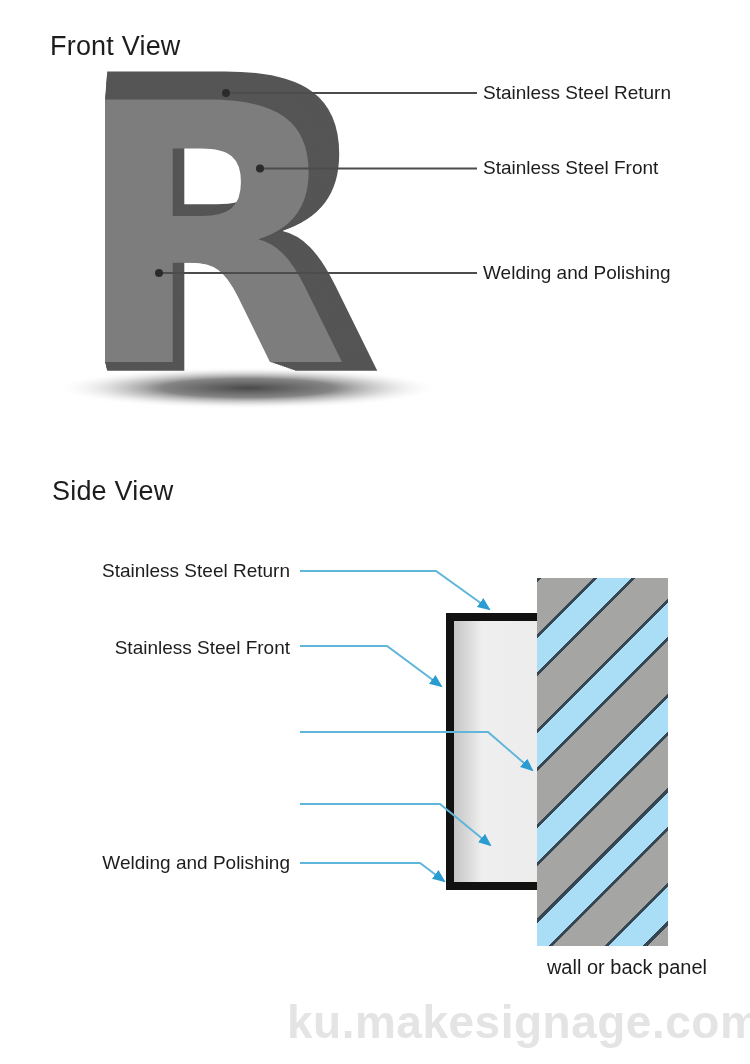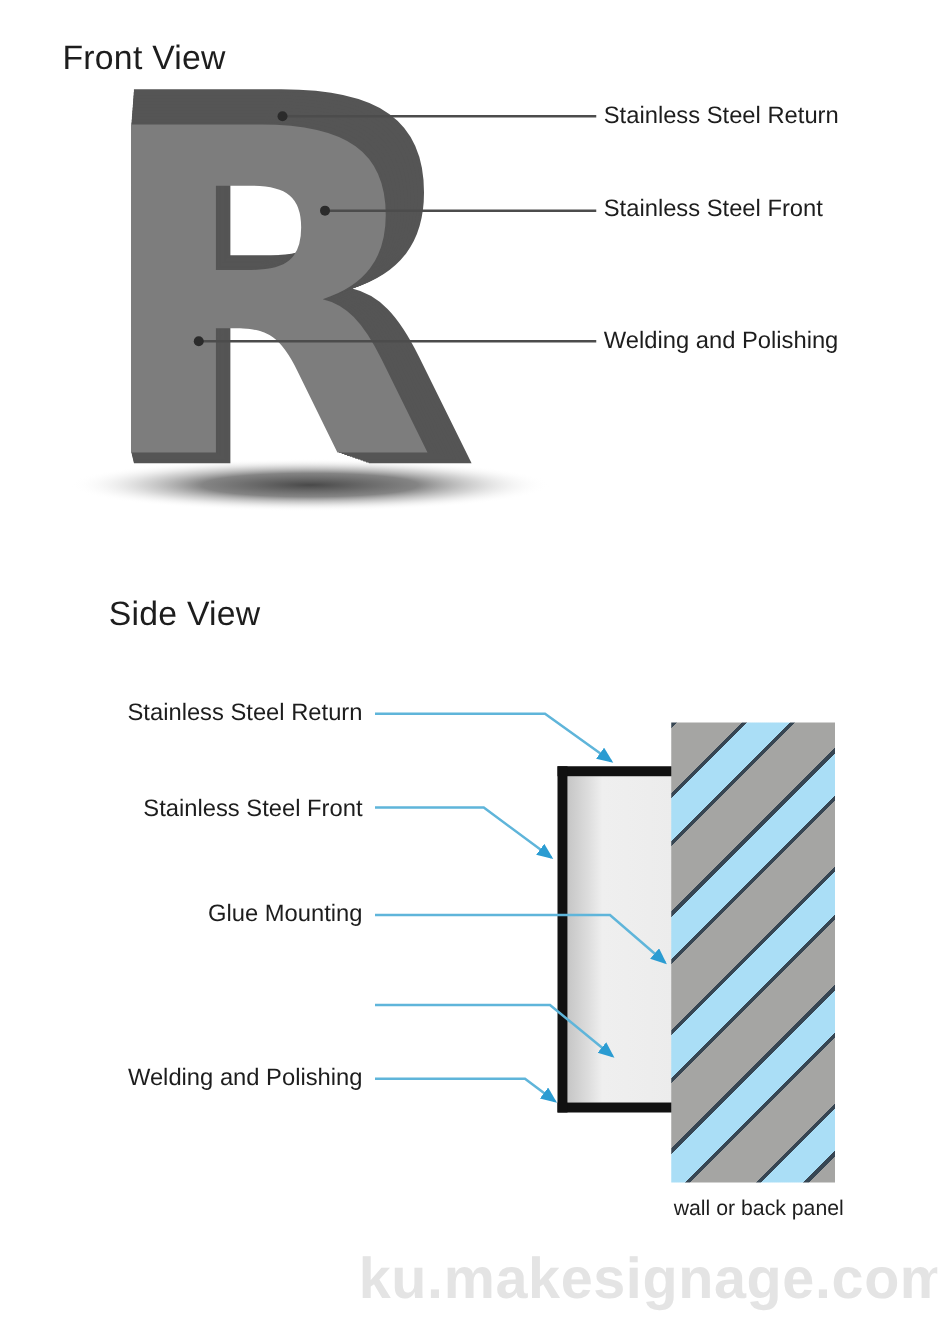--- a/index.html
+++ b/index.html
@@ -21,21 +21,21 @@
   html,body{margin:0;padding:0;background:#fff;}
   .page{
     position:relative;width:750px;height:1064px;background:#fff;overflow:hidden;
     font-family:"Liberation Sans", sans-serif;color:var(--text);
   }
   .section-title{
     position:absolute;font-size:27px;line-height:30px;letter-spacing:0.2px;
     color:var(--text);white-space:nowrap;
   }
   #front-title{left:50px;top:31px;}
-  #side-title{left:52px;top:476px;margin-left:35px;}
+  #side-title{left:52px;top:476px;}
   .front-art,.side-overlay{position:absolute;left:0;top:0;}
   .side-overlay{pointer-events:none;z-index:10;}
   .front-label{
     position:absolute;left:483px;font-size:19px;line-height:20px;white-space:nowrap;
   }
   .side-label{
     position:absolute;left:0;width:290px;text-align:right;
     font-size:19px;line-height:20px;white-space:nowrap;
   }
   .channel{
@@ -46,22 +46,22 @@
   }
   .wall{
     position:absolute;left:537px;top:578px;width:131px;height:368px;z-index:2;
     background:repeating-linear-gradient(135deg,
       var(--wall-stripe-edge) 0px,var(--wall-stripe-edge) 3px,
       var(--wall-stripe) 3px,var(--wall-stripe) 40px,
       var(--wall-stripe-edge) 40px,var(--wall-stripe-edge) 43px,
       var(--wall-blue) 43px,var(--wall-blue) 67px);
   }
   .wall-label{
-    position:absolute;left:507px;top:957px;width:200px;text-align:center;
-    font-size:17px;line-height:20px;white-space:nowrap;
+    position:absolute;left:507px;top:957px;width:200px;text-align:right;
+    font-size:20px;line-height:20px;white-space:nowrap;
   }
   .watermark{
     position:absolute;left:287px;top:998px;font-size:46px;line-height:48px;
     color:var(--watermark);letter-spacing:0.5px;white-space:nowrap;font-weight:700;
   }
   .ext{fill:var(--letter-side);}
   .face{fill:var(--letter-front);}
   .front-leader{stroke:var(--leader-dark);stroke-width:2;}
   .front-dot{fill:var(--leader-dot);}
   .blue-leader{stroke:var(--leader-blue);stroke-width:2;fill:none;}
@@ -114,21 +114,20 @@
   </svg>
 
   <div class="front-label" style="top:83px">Stainless Steel Return</div>
   <div class="front-label" style="top:158px">Stainless Steel Front</div>
   <div class="front-label" style="top:263px">Welding and Polishing</div>
 
   <div class="section-title" id="side-title">Side View</div>
 
   <div class="side-label" style="top:561px">Stainless Steel Return</div>
   <div class="side-label" style="top:638px">Stainless Steel Front</div>
-  <div class="side-label" style="top:722px">Glue Mounting</div>
   <div class="side-label" style="top:853px">Welding and Polishing</div>
 
   <div class="channel"></div>
 
   <div class="wall"></div>
 
   <div class="wall-label">wall or back panel</div>
 
   <svg class="side-overlay" width="750" height="1064" viewBox="0 0 750 1064">
     <defs>

